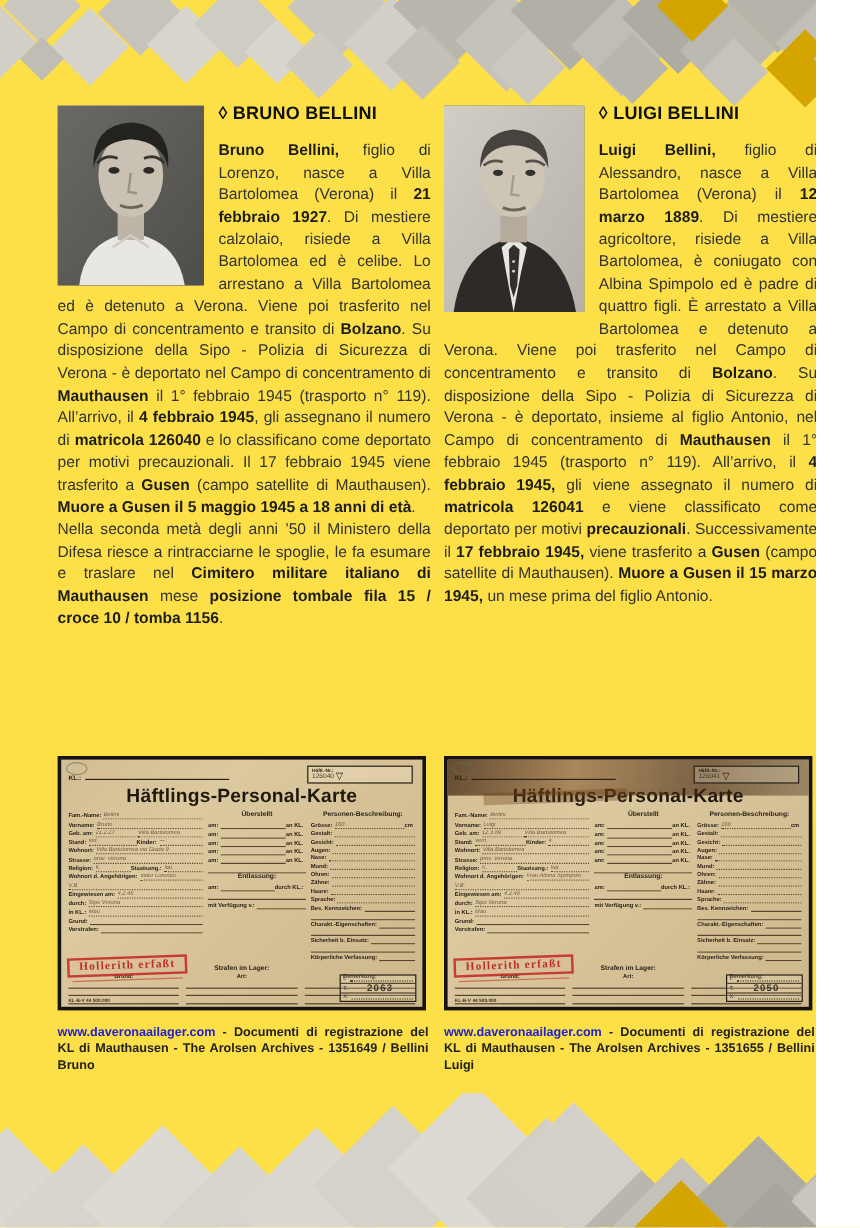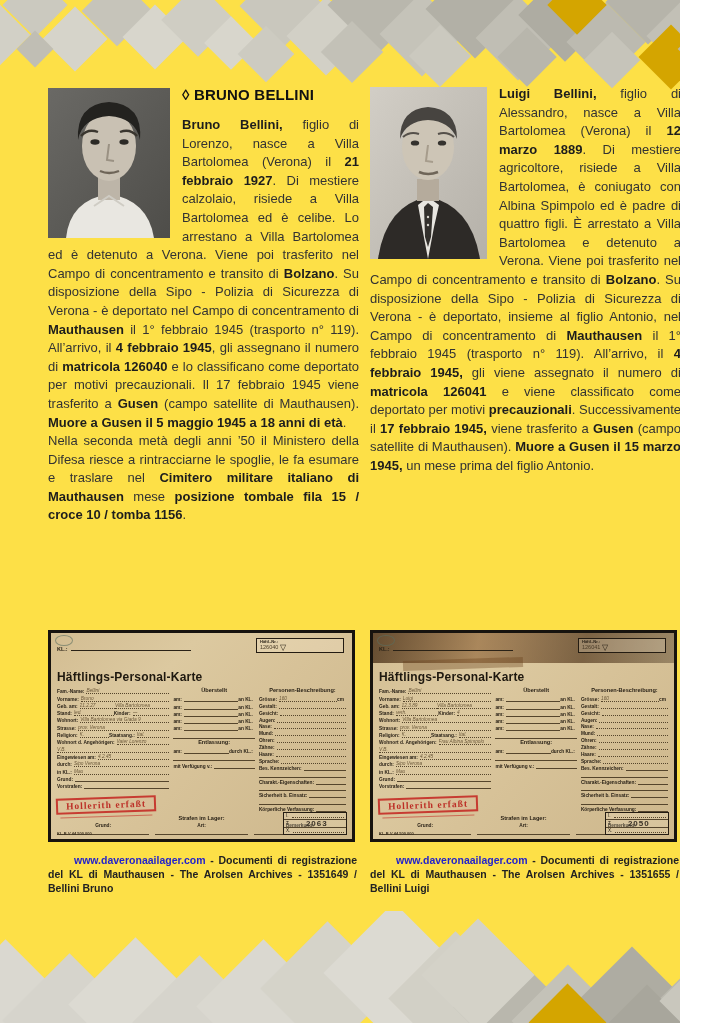--- a/index.html
+++ b/index.html
@@ -17,21 +17,21 @@
   .photo{float:left;margin:2px 12px 6px 0;border:0;background:#777;overflow:hidden;}
   .photo svg{display:block;filter:blur(.3px);}
   h2.heading{margin:1px 0 13px 0;font-size:15px;font-weight:bold;color:#111;
              letter-spacing:.2px;white-space:nowrap;}
   .bio p{margin:0;font-size:13px;line-height:18.6px;text-align:justify;color:#333;}
   .bio p + p{margin-top:0;}
   .b{font-weight:bold;color:#1d1d1d;}
   
   .caption{position:absolute;top:768px;left:0;width:309px;font-size:10.5px;font-weight:bold;
            line-height:14px;color:#222;text-align:justify;}
-  .caption a{color:#2222cc;text-decoration:none;margin-left:26px;}
+  .caption a{color:#2222cc;text-decoration:none;}
   
   .card-host{position:absolute;top:545px;left:0;width:307px;height:212px;}
   .card{position:relative;width:100%;height:100%;background:#17130e;padding:3px;box-sizing:border-box;}
   .card-inner{position:relative;width:100%;height:100%;box-sizing:border-box;
       background:linear-gradient(135deg,#d3bd92 0%,#dcc9a0 30%,#d7c298 55%,#cdb78c 100%);
       padding:4px 6px;overflow:hidden;color:#2a2217;}
   .stain{display:none;}
   .stained .stain{display:block;position:absolute;top:0;left:0;right:0;height:30px;
       background:linear-gradient(100deg,rgba(59,34,12,.72),rgba(122,72,27,.5) 35%,rgba(66,38,14,.62) 70%,rgba(46,28,12,.35));}
   .stained .stain2{display:block;position:absolute;top:26px;left:30px;width:120px;height:10px;
@@ -40,21 +40,21 @@
   .pencil{position:absolute;top:2px;left:4px;width:16px;height:9px;border:1px solid rgba(90,110,95,.6);
       border-radius:50%;}
   .kl-row{position:relative;height:17px;}
   .kl{font-size:5.5px;font-weight:bold;}
   .kl-line{display:inline-block;width:120px;border-bottom:.8px solid #2a2217;margin-left:3px;}
   .hnr-box{position:absolute;right:2px;top:1px;width:88px;height:15px;border:1.4px solid #241c12;
       padding:1px 3px;box-sizing:border-box;background:rgba(255,245,220,.25);}
   .hnr-label{font-size:4px;font-weight:bold;line-height:4px;}
   .hnr-val{font-size:5.5px;color:#4a3c28;line-height:6px;}
   .tri{font-size:8px;line-height:6px;vertical-align:-1px;color:#241c12;}
-  .card-title{font-size:12px;font-weight:bold;color:#1e180f;margin:16px 0 3px 0;
+  .card-title{text-align:center;font-size:16px;font-weight:bold;color:#1e180f;margin:1px 0 3px 0;
       letter-spacing:.2px;}
   .ccols{display:flex;gap:4px;}
   .ccol-l{width:40%;}
   .ccol-m{width:29%;}
   .ccol-r{width:31%;}
   .frow{display:flex;align-items:flex-end;height:7.3px;font-size:4.8px;white-space:nowrap;overflow:hidden;}
   .ccol-r .frow{height:6.9px;}
   .flab{font-weight:bold;flex:none;margin-right:2px;}
   .fval{font-style:italic;color:#6d5a3c;flex:1 1 auto;border-bottom:.7px dotted #55452c;
         overflow:hidden;min-width:4px;}
@@ -431,20 +431,21 @@
         <ellipse cx="58" cy="60" rx="26" ry="33" fill="#cdc5b6"></ellipse>
         <path d="M30 52 Q30 22 58 20 Q87 22 87 52 Q80 34 58 33 Q36 34 30 52 Z" fill="#474440"></path>
         <path d="M33 50 Q40 44 49 47" stroke="#55504a" stroke-width="2.2" fill="none"></path>
         <path d="M68 47 Q77 44 84 50" stroke="#55504a" stroke-width="2.2" fill="none"></path>
         <ellipse cx="45" cy="56" rx="4.2" ry="2.6" fill="#34322e"></ellipse>
         <ellipse cx="72" cy="56" rx="4.2" ry="2.6" fill="#34322e"></ellipse>
         <path d="M58 58 L56 74 L63 75" stroke="#a69c8c" stroke-width="2" fill="none"></path>
         <path d="M49 85 Q58 89 68 85" stroke="#6e6558" stroke-width="2.6" fill="none"></path>
       </svg>
     </div>
+    <h2 class="heading">◊ LUIGI BELLINI</h2>
     <p><span class="b">Luigi Bellini,</span><span> figlio di Alessandro, nasce a Villa Bartolomea (Verona) il </span><span class="b">12 marzo 1889</span><span>. Di mestiere agricoltore, risiede a Villa Bartolomea, è coniugato con Albina Spimpolo ed è padre di quattro figli. È arrestato a Villa Bartolomea e detenuto a Verona. Viene poi trasferito nel Campo di concentramento e transito di </span><span class="b">Bolzano</span><span>. Su disposizione della Sipo - Polizia di Sicurezza di Verona - è deportato, insieme al figlio Antonio, nel Campo di concentramento di </span><span class="b">Mauthausen</span><span> il 1° febbraio 1945 (trasporto n° 119). All’arrivo, il </span><span class="b">4 febbraio 1945,</span><span> gli viene assegnato il numero di </span><span class="b">matricola 126041</span><span> e viene classificato come deportato per motivi </span><span class="b">precauzionali</span><span>. Successivamente il </span><span class="b">17 febbraio 1945,</span><span> viene trasferito a </span><span class="b">Gusen</span><span> (campo satellite di Mauthausen). </span><span class="b">Muore a Gusen il 15 marzo 1945,</span><span> un mese prima del figlio Antonio.</span></p>
   </div>
   <div class="card-host">
   <div class="card stained">
     <div class="card-inner">
       <div class="stain"></div>
       <div class="stain2"></div>
       <div class="pencil"></div>
 
       <div class="kl-row">

